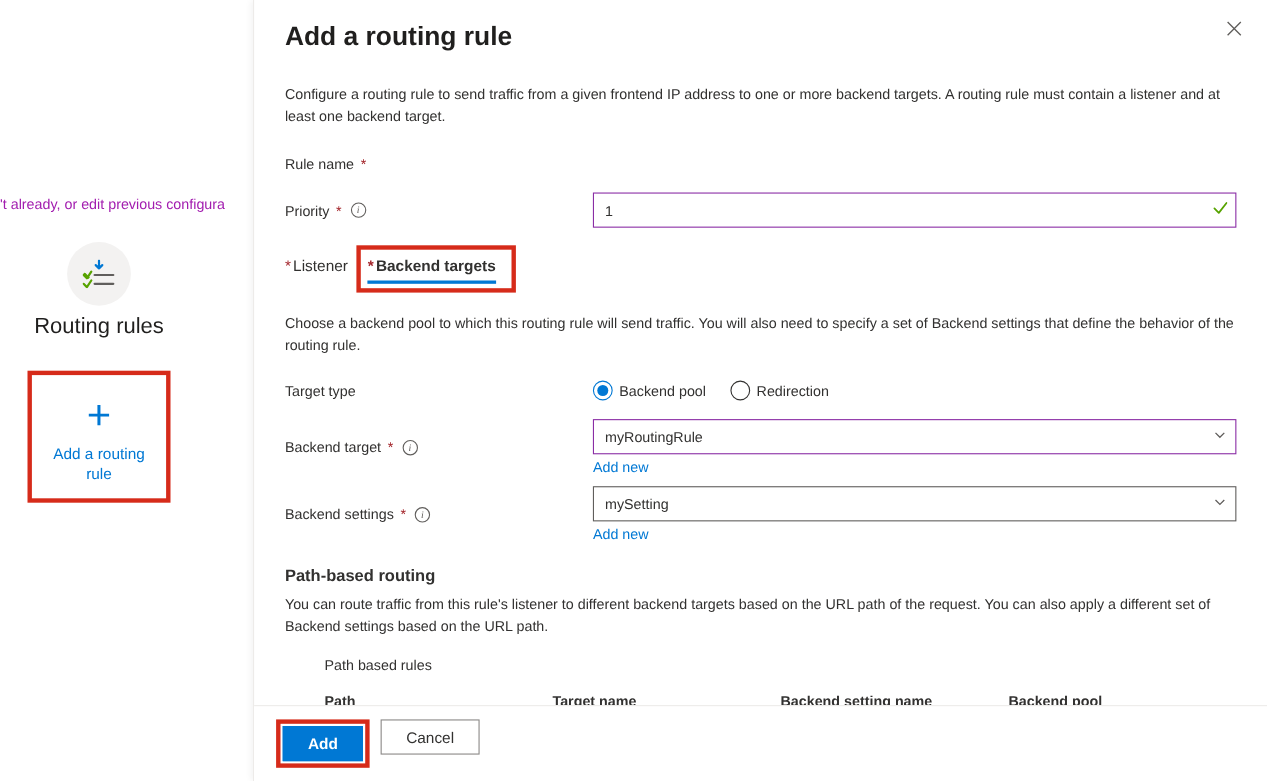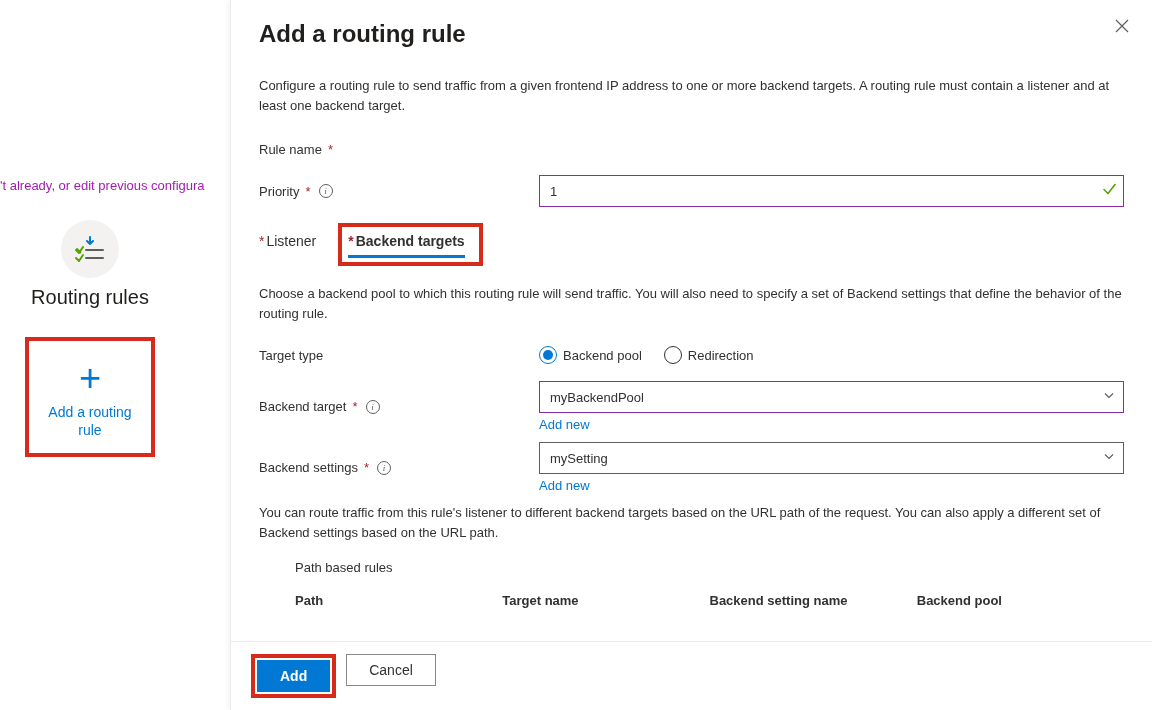--- a/index.html
+++ b/index.html
@@ -150,21 +150,21 @@
   }
   .check-icon {
     position: absolute;
     right: 8px;
     top: 50%;
     transform: translateY(-50%);
     color: #57a300;
   }
   .tabs {
     display: flex;
-    gap: 22px;
+    gap: 8px;
     margin: 16px 0 0;
     font-size: 14px;
     align-items: baseline;
   }
   .tab {
     cursor: pointer;
     padding-bottom: 6px;
     color: #323130;
   }
   .tab-prefix-req { color: #a4262c; margin-right: 2px; }
@@ -357,21 +357,21 @@
     </div>
 
     <div class="form-row" style="align-items:flex-start;">
       <div class="form-label-col" style="padding-top:18px;">
         <span>Backend target</span>
         <span class="req">*</span>
         <span class="info-icon">i</span>
       </div>
       <div class="form-field-col">
         <div class="select accent">
-          <span>myBackendPool</span>
+          <span>myRoutingRule</span>
           <span class="chev">
             <svg width="12" height="12" viewBox="0 0 12 12">
                 <path d="M2 4 L6 8 L10 4" stroke="#605e5c" stroke-width="1.2" fill="none"></path>
               </svg>
           </span>
         </div>
         <span class="add-new">Add new</span>
       </div>
     </div>
 
@@ -387,20 +387,21 @@
           <span class="chev">
             <svg width="12" height="12" viewBox="0 0 12 12">
                 <path d="M2 4 L6 8 L10 4" stroke="#605e5c" stroke-width="1.2" fill="none"></path>
               </svg>
           </span>
         </div>
         <span class="add-new">Add new</span>
       </div>
     </div>
 
+    <div class="subheading">Path-based routing</div>
     <div class="desc">You can route traffic from this rule's listener to different backend targets based on the URL path of the request. You can also apply a different set of Backend settings based on the URL path.</div>
 
     <div class="table-area">
       <div class="table-title">Path based rules</div>
       <div class="table-headers">
         <div>Path</div>
         <div>Target name</div>
         <div>Backend setting name</div>
         <div>Backend pool</div>
       </div>

